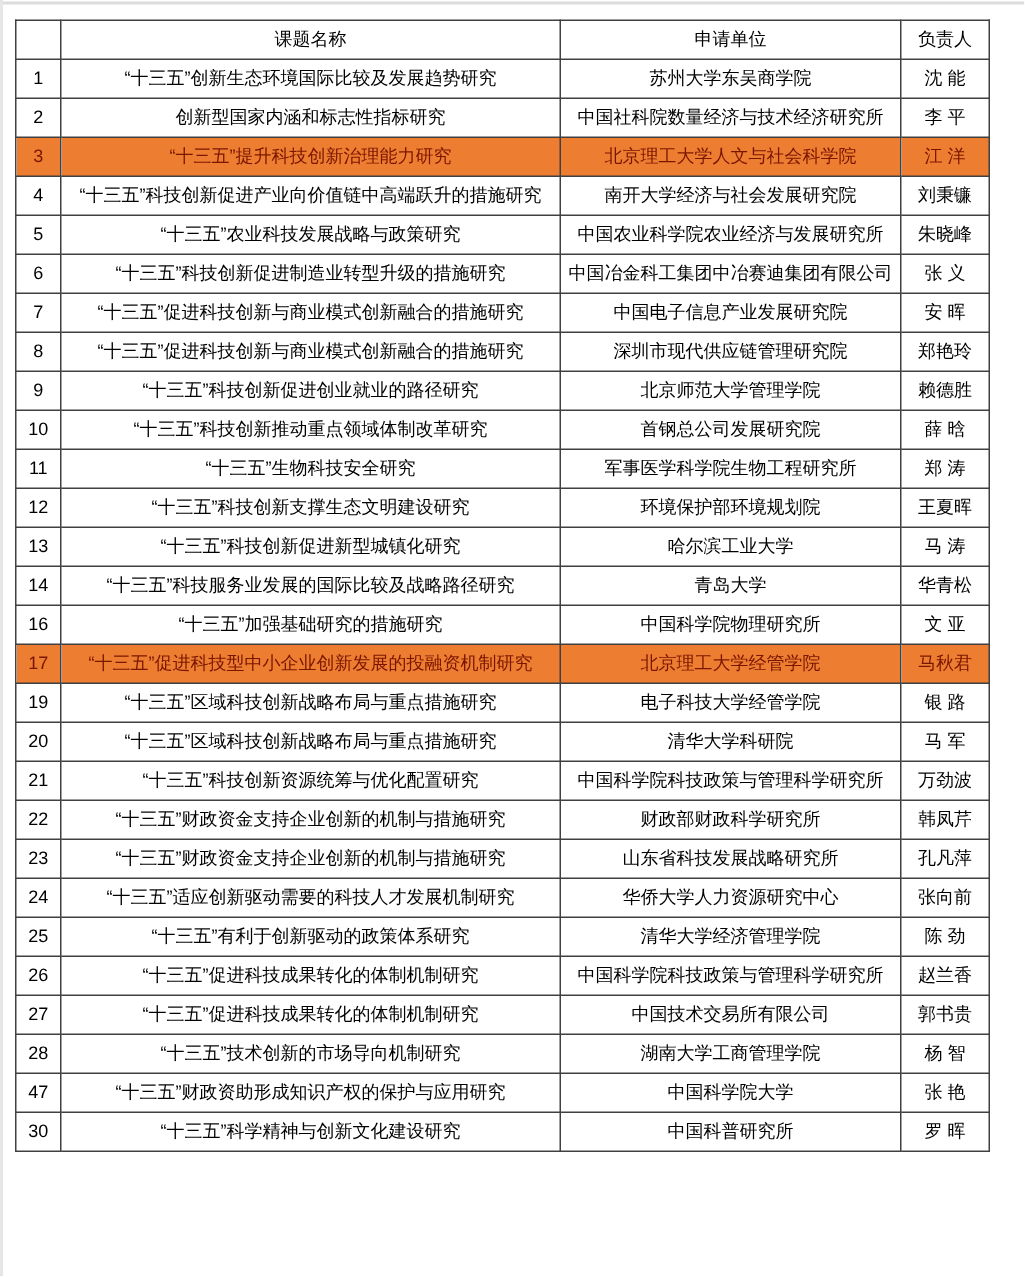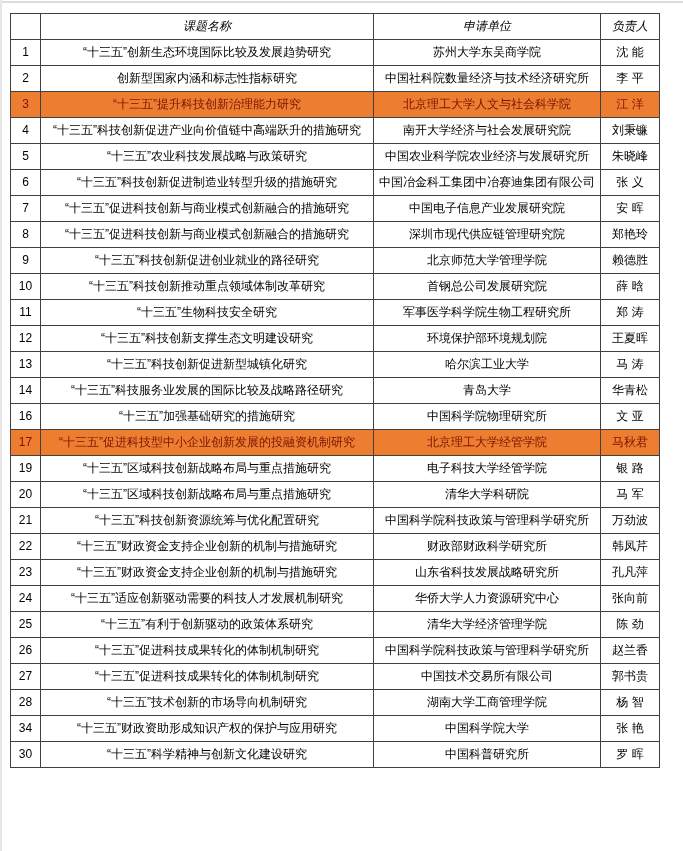--- a/index.html
+++ b/index.html
@@ -46,21 +46,20 @@
     border: 1px solid var(--border-color, #404040);
     text-align: center;
     vertical-align: middle;
     padding: 4px 2px;
     line-height: 17px;
     font-weight: normal;
     overflow: hidden;
   }
   table.projects thead th {
     height: 17px;
-    font-style: italic;
   }
   tr.hl td {
     background: var(--hl-bg, #ED7D31);
     color: var(--hl-text, #7A1500);
   }
 </style>
 </head>
 <body>
 
 <div class="page">
@@ -233,21 +232,21 @@
           <td>中国技术交易所有限公司</td>
           <td>郭书贵</td>
         </tr>
         <tr>
           <td>28</td>
           <td>“十三五”技术创新的市场导向机制研究</td>
           <td>湖南大学工商管理学院</td>
           <td>杨 智</td>
         </tr>
         <tr>
-          <td>34</td>
+          <td>47</td>
           <td>“十三五”财政资助形成知识产权的保护与应用研究</td>
           <td>中国科学院大学</td>
           <td>张 艳</td>
         </tr>
         <tr>
           <td>30</td>
           <td>“十三五”科学精神与创新文化建设研究</td>
           <td>中国科普研究所</td>
           <td>罗 晖</td>
         </tr>

